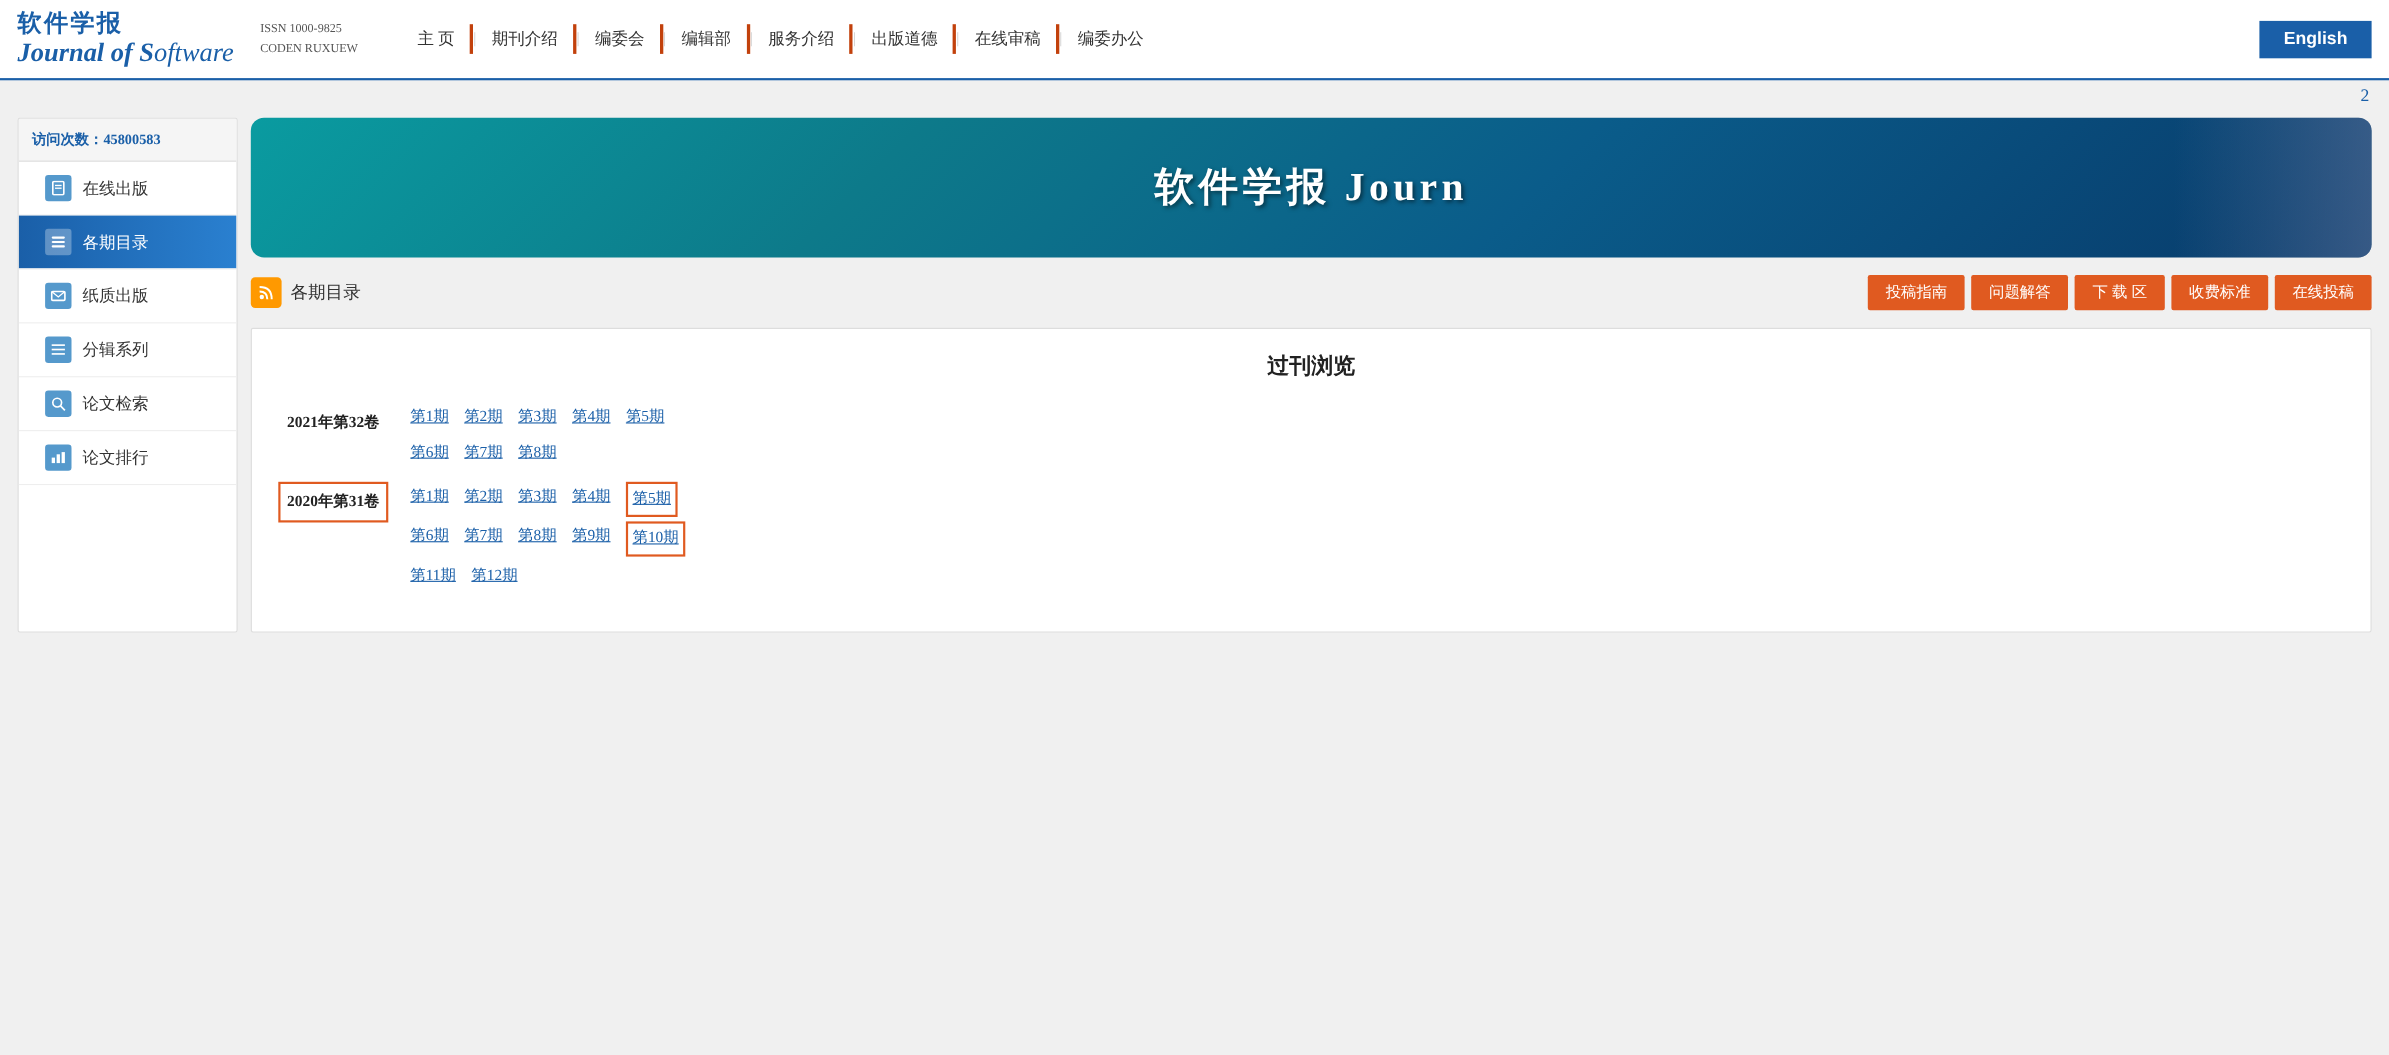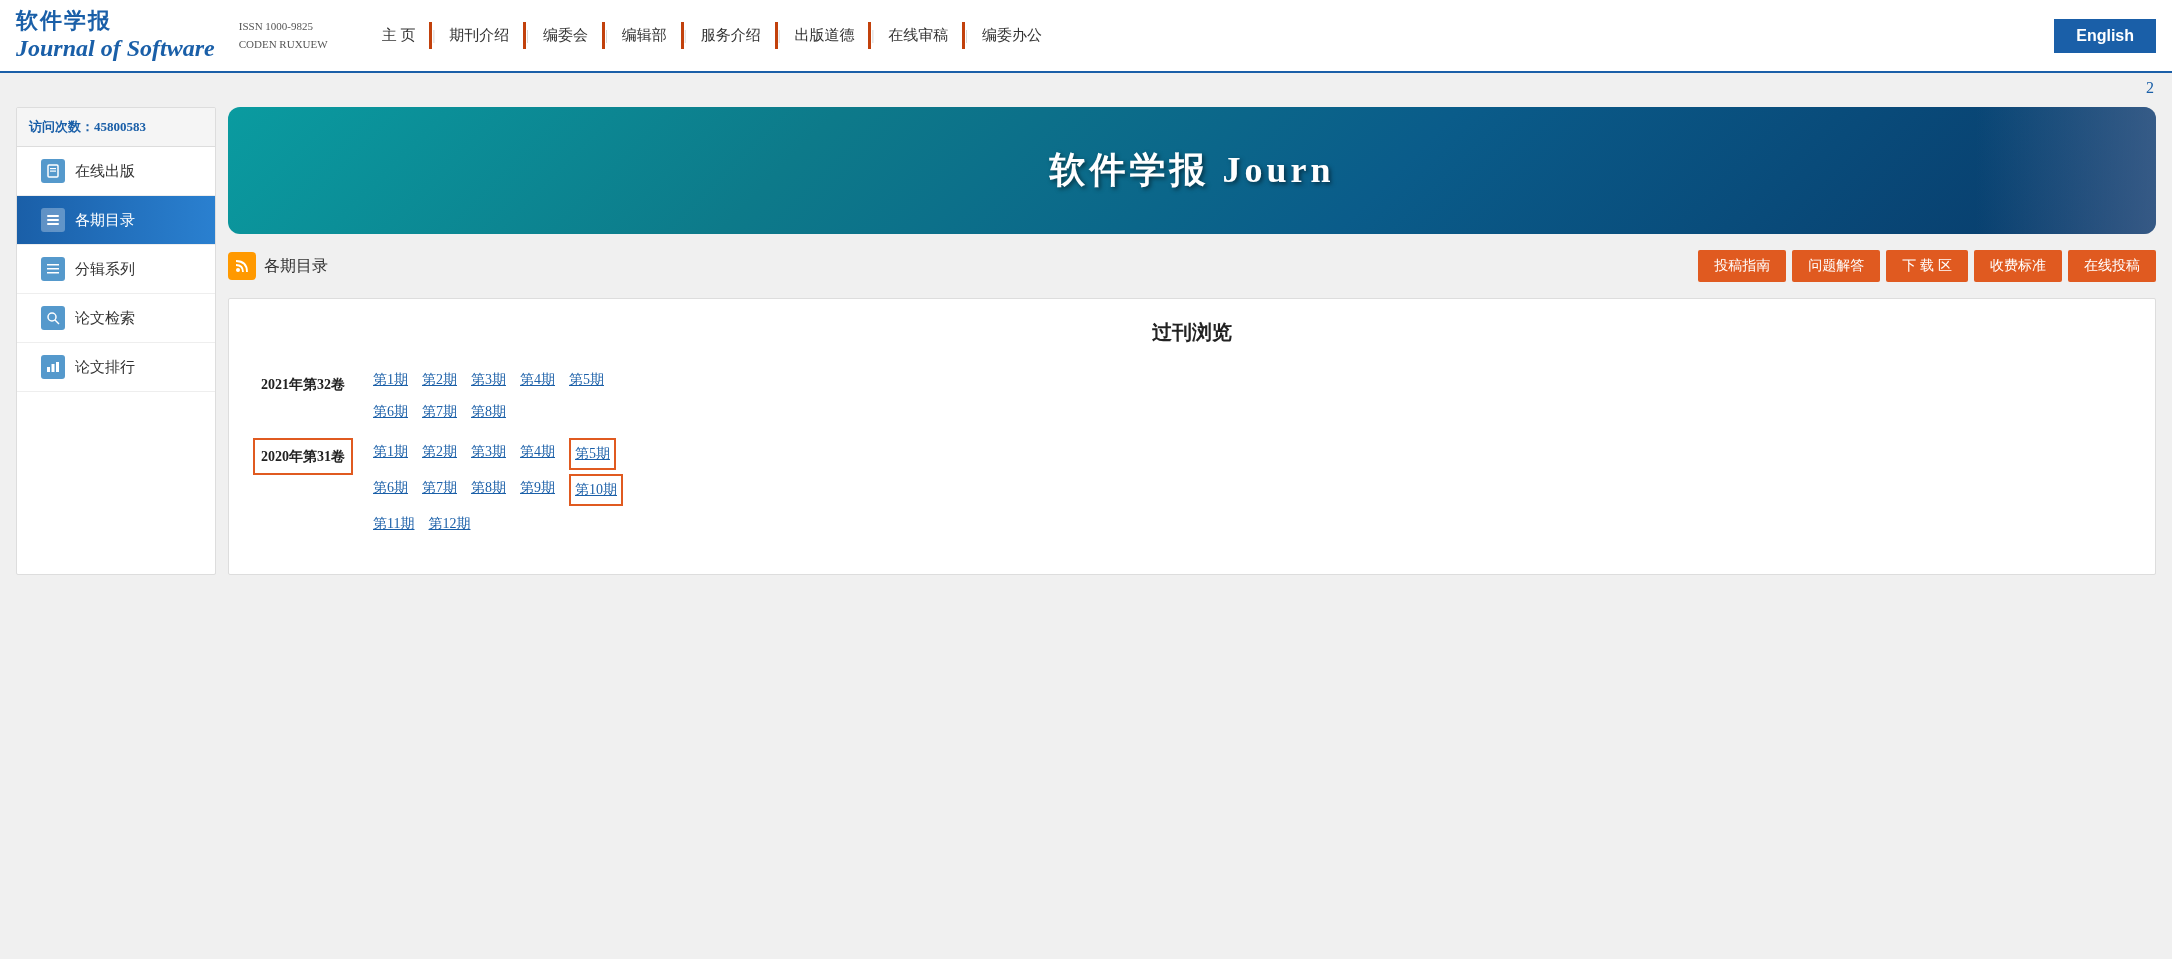--- a/index.html
+++ b/index.html
@@ -264,21 +264,21 @@
       gap: 4px 14px;
       width: 100%;
     }
   </style>
 </head>
 <body>
 
 <div class="header">
   <div class="logo-area">
     <div class="logo-cn">软件学报</div>
-    <div class="logo-en"><em>Journal of <span style="color:#1a5fa8;font-style:italic;font-weight:bold;">S</span><span style="color:#1a5fa8;font-style:italic;font-weight:bold;">oftware</span></em></div>
+    <div class="logo-en"><em>Journal of <span style="color:#1a5fa8;font-style:italic;font-weight:bold;">S</span><span style="color:#1a5fa8;font-style:italic;font-weight:normal;">oftware</span></em></div>
   </div>
   <div class="issn-area">
     <div>ISSN 1000-9825</div>
     <div>CODEN RUXUEW</div>
   </div>
   <nav class="nav-bar">
     <a class="nav-item">主 页</a>
     <span style="color:#ccc">|</span>
     <a class="nav-item">期刊介绍</a>
     <span style="color:#ccc">|</span>
@@ -319,20 +319,29 @@
     </div>
     <div class="sidebar-item active">
       <div class="sidebar-icon">
         <svg width="14" height="14" viewBox="0 0 14 14" fill="white">
             <rect x="1" y="2" width="12" height="2" rx="1" fill="white"></rect>
             <rect x="1" y="6" width="12" height="2" rx="1" fill="white"></rect>
             <rect x="1" y="10" width="12" height="2" rx="1" fill="white"></rect>
           </svg>
       </div>
       <span>各期目录</span>
+    </div>
+    <div class="sidebar-item">
+      <div class="sidebar-icon">
+        <svg width="14" height="14" viewBox="0 0 14 14" fill="none">
+            <rect x="1" y="3" width="12" height="8" rx="1" stroke="white" stroke-width="1.5"></rect>
+            <polyline points="1,3 7,8 13,3" stroke="white" stroke-width="1.2" fill="none"></polyline>
+          </svg>
+      </div>
+      <span>纸质出版</span>
     </div>
     <div class="sidebar-item">
       <div class="sidebar-icon">
         <svg width="14" height="14" viewBox="0 0 14 14">
             <rect x="1" y="2" width="12" height="1.5" fill="white"></rect>
             <rect x="1" y="6" width="12" height="1.5" fill="white"></rect>
             <rect x="1" y="10" width="12" height="1.5" fill="white"></rect>
           </svg>
       </div>
       <span>分辑系列</span>

